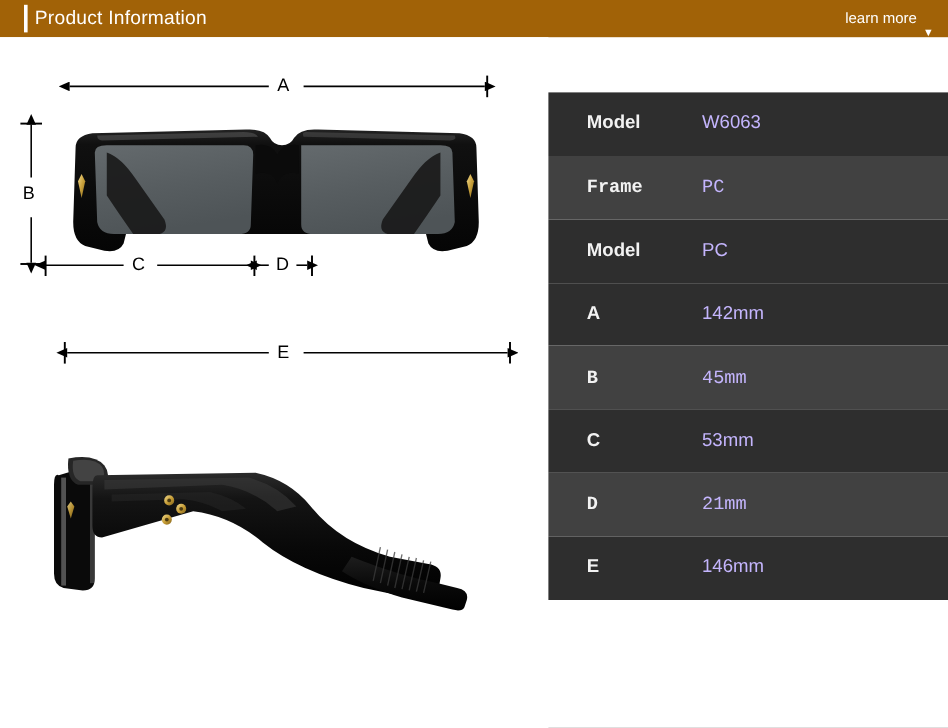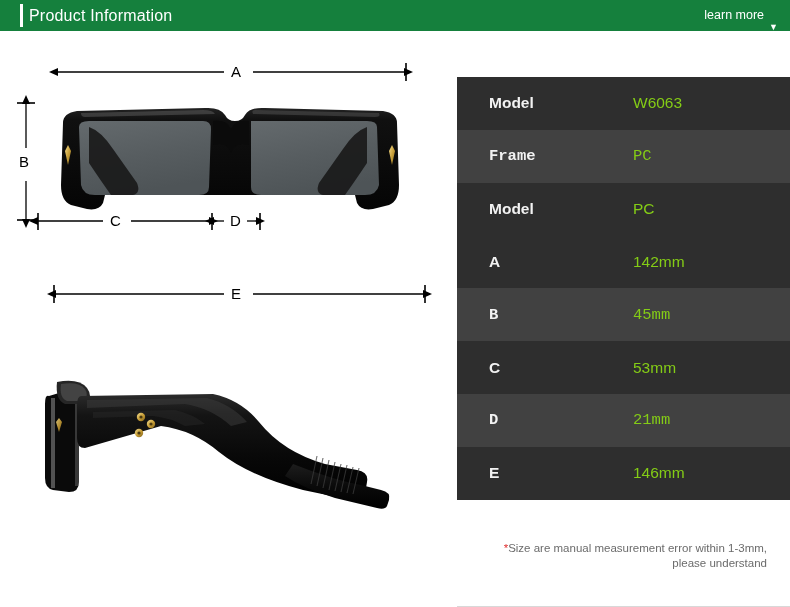--- a/index.html
+++ b/index.html
@@ -14,21 +14,21 @@
     position: relative;
     width: 790px; height: 607px;
     background: #ffffff;
     border-bottom: 1px solid #d8d8d8;
   }
 
   
   #header {
     position: absolute; left: 0; top: 0;
     width: 790px; height: 31px;
-    background: #15803d;
+    background: #a16207;
   }
   #header-accent {
     position: absolute; left: 20px; top: 4px;
     width: 3px; height: 23px;
     background: #ffffff;
   }
   #header-title {
     position: absolute; left: 29px; top: 0;
     height: 31px; line-height: 31px;
     color: #ffffff;
@@ -84,24 +84,23 @@
   .spec-row.even { background: #414141; font-family: Liberation Mono, monospace; }
   .spec-label {
     position: absolute; left: 32px;
     color: #f2f2f2;
     font-size: 15.5px;
     font-weight: bold;
     white-space: nowrap;
   }
   .spec-value {
     position: absolute; left: 128px;
-    color: #84cc16;
+    color: #c4b5fd;
     font-size: 15.5px;
     white-space: nowrap;
-    margin-left: 48px;
   }
 
   #spec-note {
     position: absolute; left: 457px; top: 541px;
     width: 322px;
     text-align: right;
     padding-right: 12px;
     color: #6b6b6b;
     font-size: 11.5px;
     line-height: 15px;
@@ -302,18 +301,14 @@
     <div class="spec-row even">
       <span class="spec-label">D</span>
       <span class="spec-value">21mm</span>
     </div>
     <div class="spec-row odd">
       <span class="spec-label">E</span>
       <span class="spec-value">146mm</span>
     </div>
   </div>
 
-  <div id="spec-note">
-    <span class="star">*</span><span>Size are manual measurement error within 1-3mm,</span><br>
-    <span>please understand</span>
-  </div>
 
 </div>
 
 </body></html>

